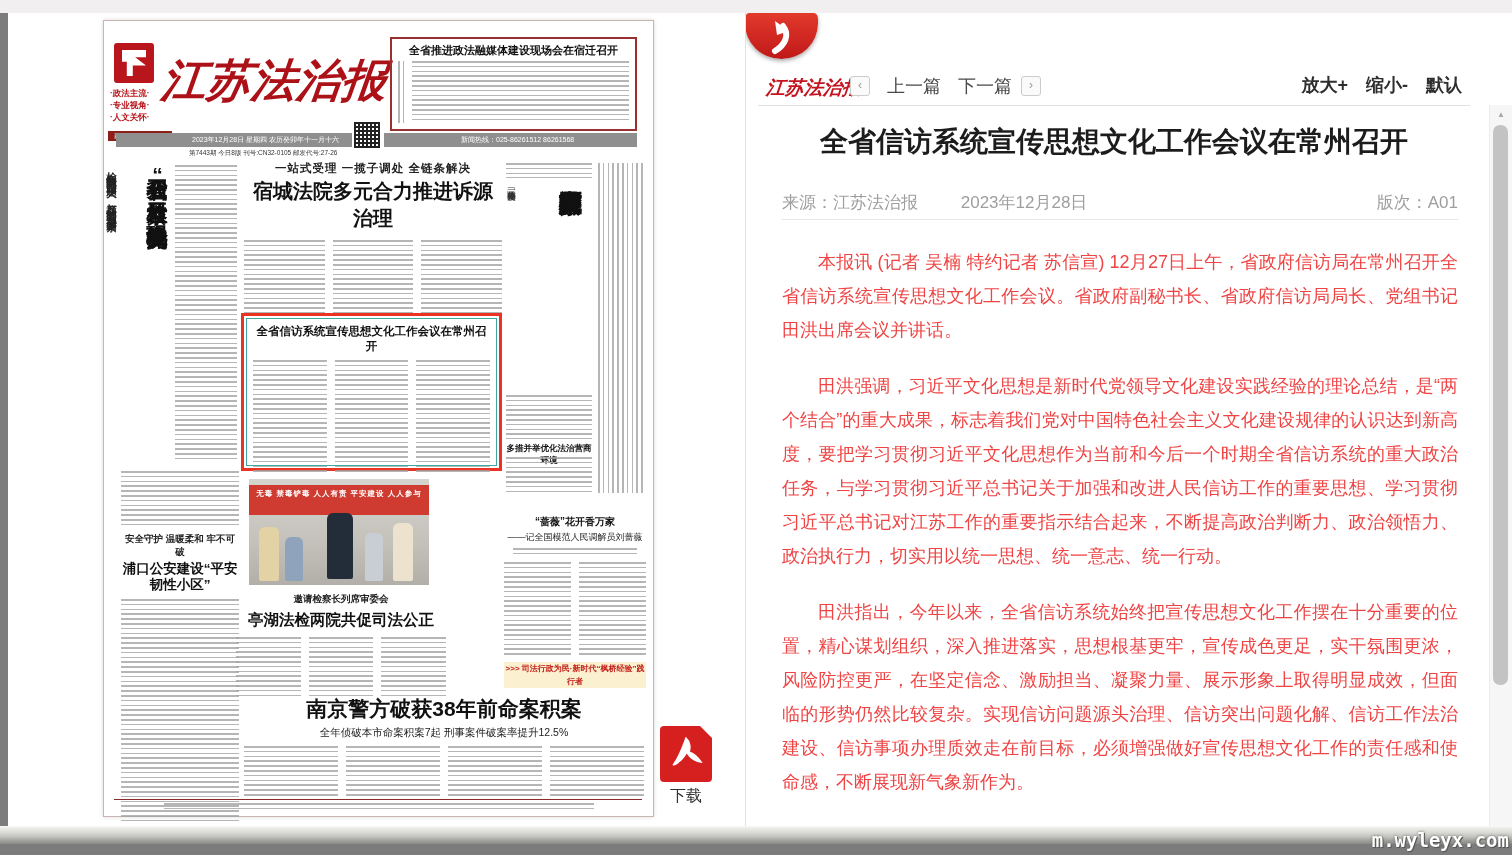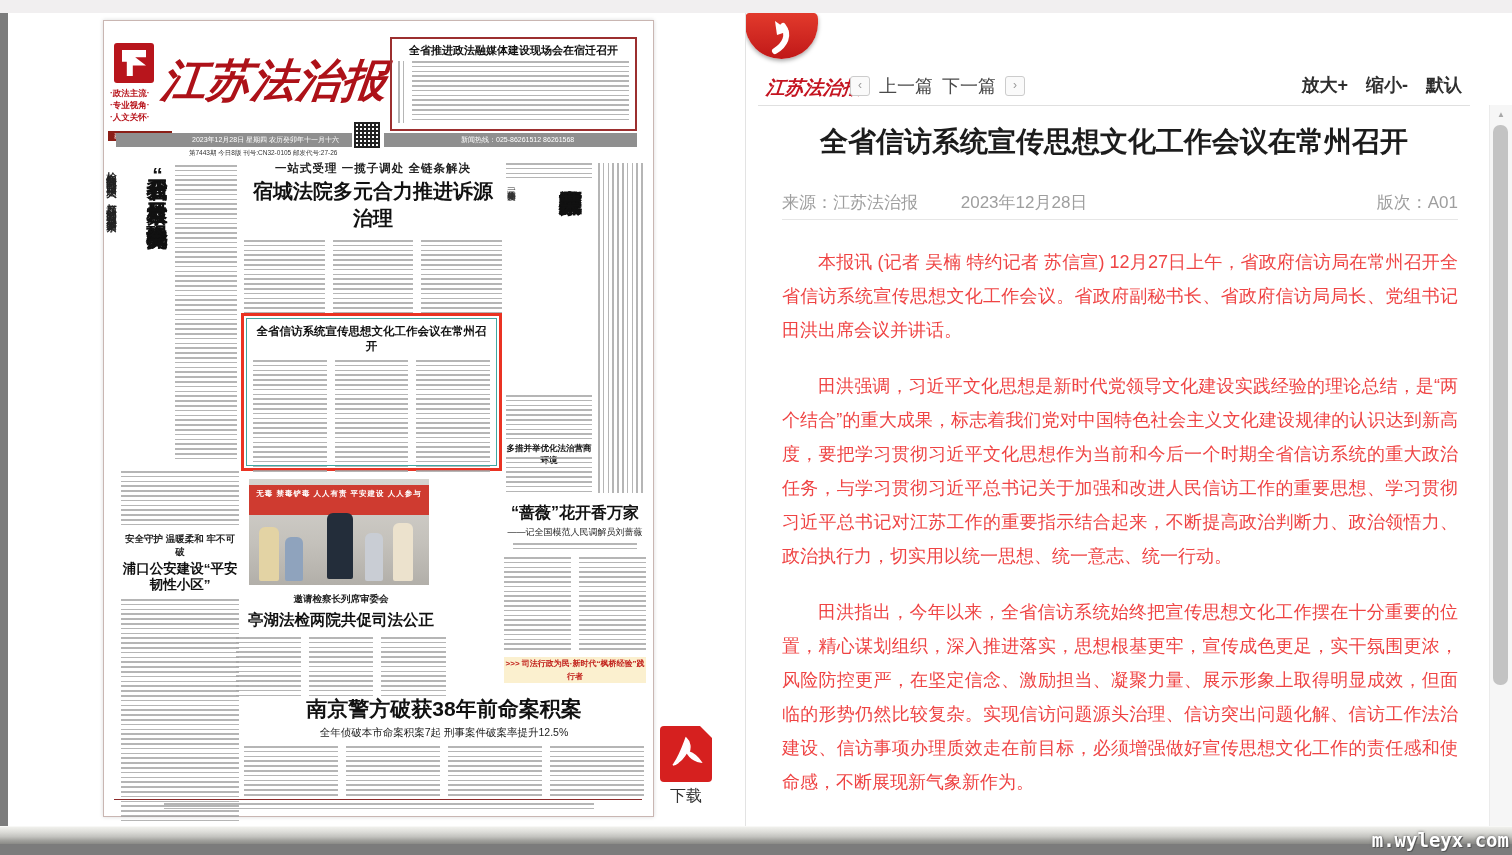--- a/index.html
+++ b/index.html
@@ -39,21 +39,21 @@
   .foot-rule{left:10px;top:778px;width:528px;height:1px;background:#8c2b2b;}
   
   .pdf-btn{left:645px;top:713px;width:66px;text-align:center;cursor:pointer;}
   .pdf-ic{width:52px;height:56px;display:block;margin:0 auto;}
   .pdf-label{font-size:16px;color:#333;margin-top:4px;}
   
   .ribbon{left:-1px;top:0;width:73px;height:46px;background:linear-gradient(180deg,#e23a2c,#c01818);border-radius:4px 4px 52% 52%/6px 6px 80% 80%;box-shadow:0 2px 4px rgba(0,0,0,.35);}
   .brand{left:20px;top:62px;color:#c41420;font-family:"DejaVu Serif",serif;font-style:italic;font-weight:bold;font-size:19px;white-space:nowrap;transform:skewX(-5deg);}
   .navrow{left:104px;top:58px;height:30px;display:flex;align-items:center;gap:9px;}
   .chev{width:18px;height:18px;border:1px solid #ccc;background:#fafafa;color:#999;border-radius:3px;font-size:12px;line-height:16px;text-align:center;cursor:pointer;}
-  .navlbl{font-size:18px;color:#4a4a4a;cursor:pointer;}
+  .navlbl{font-size:18px;color:#4a4a4a;cursor:pointer;margin-left:8px;}
   .ctrls{right:50px;top:60px;display:flex;gap:18px;font-size:18px;font-weight:bold;color:#2e2e2e;}
   .ctrls span{cursor:pointer;}
   .tb-div{left:12px;top:92px;width:712px;height:1px;background:#e0e0e0;}
   .art-title{left:40px;top:110px;width:656px;text-align:center;font-size:28px;font-weight:bold;color:#1c1c1c;}
   .meta{left:36px;top:178px;width:676px;font-size:17px;color:#9e9e9e;}
   .meta .date{margin-left:38px;}
   .meta .ed{float:right;}
   .meta-div{left:36px;top:206px;width:676px;height:1px;background:#e6e6e6;}
   .body-text{left:36px;top:232px;width:676px;color:#ef4444;font-size:18px;line-height:34px;text-align:justify;}
   .body-text p{margin:0 0 22px 0;text-indent:2em;}
@@ -158,21 +158,21 @@
       <div class="abs tx" style="left:402px;top:142px;width:86px;height:15px;"></div>
       <div class="abs vtext" style="left:402px;top:164px;width:12px;height:115px;font-size:8.5px;color:#333;">「集体一等功」梅开二度</div>
       <div class="abs vtext np-h" style="left:420px;top:152px;width:60px;height:218px;font-size:23px;line-height:27px;">吴江检察踔厉奋发再获殊荣</div>
       <div class="abs tx" style="left:402px;top:374px;width:86px;height:44px;"></div>
       <div class="abs" style="left:402px;top:422px;width:86px;text-align:center;font-size:8.5px;font-weight:bold;color:#111;">多措并举优化法治营商环境</div>
       <div class="abs tx" style="left:402px;top:436px;width:86px;height:38px;"></div>
 
       <div class="abs txv" style="left:494px;top:142px;width:48px;height:330px;"></div>
 
       <div class="abs" style="left:400px;top:482px;width:142px;">
-        <div style="text-align:center;font-size:16px;font-weight:bold;color:#111;">“蔷薇”花开香万家</div>
+        <div style="text-align:center;font-size:10px;font-weight:bold;color:#111;margin-top:12px;">“蔷薇”花开香万家</div>
         <div style="text-align:center;font-size:9px;color:#222;margin-top:2px;">——记全国模范人民调解员刘蔷薇</div>
         <div class="tx" style="width:124px;height:9px;margin:4px auto 0;"></div>
         <div class="cols" style="margin-top:5px;height:94px;">
           <div class="tx"></div>
           <div class="tx"></div>
         </div>
         <div class="tagline" style="margin-top:6px;">&gt;&gt;&gt; 司法行政为民·新时代“枫桥经验”践行者</div>
       </div>
 
       <div class="abs" style="left:140px;top:674px;width:400px;">

